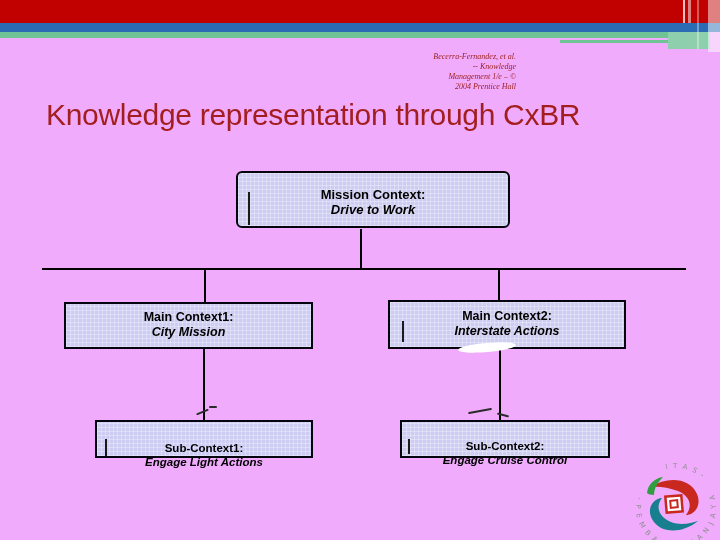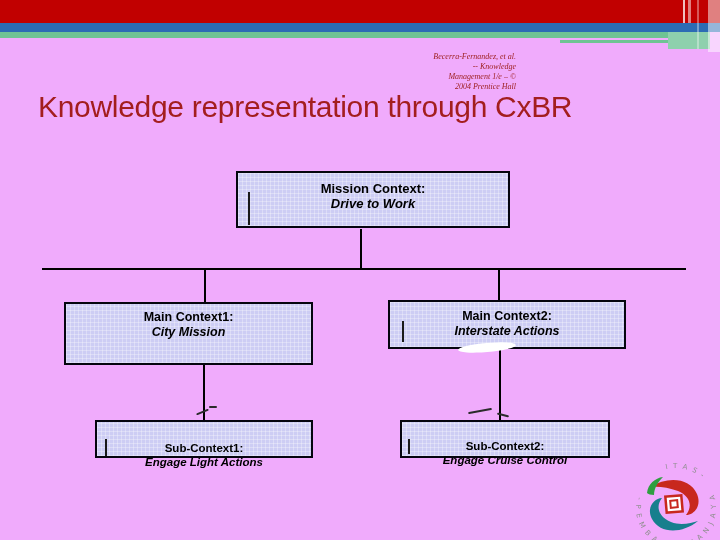--- a/index.html
+++ b/index.html
@@ -15,41 +15,41 @@
   .bar-green-block{left:668px;top:32px;width:42px;height:17px;background:#8ed0ad;}
   .vline1{left:683px;top:0;width:2px;height:23px;background:rgba(255,255,255,.75);}
   .vline2{left:688px;top:0;width:3px;height:23px;background:rgba(255,255,255,.5);}
   .vline3{left:697px;top:0;width:2px;height:49px;background:rgba(255,255,255,.35);}
   .fade-right{left:708px;top:0;width:12px;height:52px;background:rgba(255,255,255,.5);}
 
   
   .citation{right:204px;top:52px;text-align:right;color:#9e2121;
             font-family:"Liberation Serif",serif;font-style:italic;
             font-size:8px;line-height:10px;}
-  .title{left:38px;top:90px;width:660px;margin:0;color:#a31e1e;
+  .title{left:38px;top:90px;width:660px;margin:8px;color:#a31e1e;
          font-size:30px;font-weight:normal;letter-spacing:-0.3px;white-space:nowrap;}
 
   
   .line{background:#000;}
   .c-trunk{left:360px;top:229px;width:2px;height:40px;}
   .c-hbar{left:42px;top:268px;width:644px;height:2px;}
   .c-left{left:204px;top:270px;width:2px;height:32px;}
   .c-right{left:498px;top:270px;width:2px;height:32px;}
   .c-m1s1{left:203px;top:349px;width:2px;height:71px;}
   .c-m2s2{left:499px;top:348px;width:2px;height:72px;}
 
   
   .node{position:absolute;background:#cdcdf4;border:2px solid #05050f;box-sizing:border-box;
         text-align:center;color:#000;font-weight:bold;
         background-image:
           repeating-linear-gradient(0deg, rgba(255,255,255,.30) 0 1px, transparent 1px 4px),
           repeating-linear-gradient(90deg, rgba(255,255,255,.30) 0 1px, transparent 1px 4px);}
   .node .sub{font-style:italic;}
-  .mission{left:236px;top:171px;width:274px;height:57px;font-size:13px;line-height:15px;padding-top:8px;}
-  .main1{left:64px;top:302px;width:249px;height:63px;font-size:12.5px;line-height:15px;padding-top:6px;}
+  .mission{left:236px;top:171px;width:274px;height:57px;font-size:13px;line-height:15px;padding-top:14px;border-radius:6px;}
+  .main1{left:64px;top:302px;width:249px;height:47px;font-size:12.5px;line-height:15px;padding-top:6px;}
   .main2{left:388px;top:300px;width:238px;height:49px;font-size:12.5px;line-height:15px;padding-top:7px;}
   .sub1{left:95px;top:420px;width:218px;height:38px;font-size:11.5px;line-height:14px;padding-top:19px;}
   .sub2{left:400px;top:420px;width:210px;height:38px;font-size:11.5px;line-height:14px;padding-top:17px;}
 
   
   .cursor{width:1.5px;background:#1a1a1a;}
   .cur-mission{left:248px;top:192px;height:33px;}
   .cur-main2{left:402px;top:321px;height:21px;}
   .cur-sub1{left:105px;top:439px;height:17px;}
   .cur-sub2{left:408px;top:439px;height:15px;}

